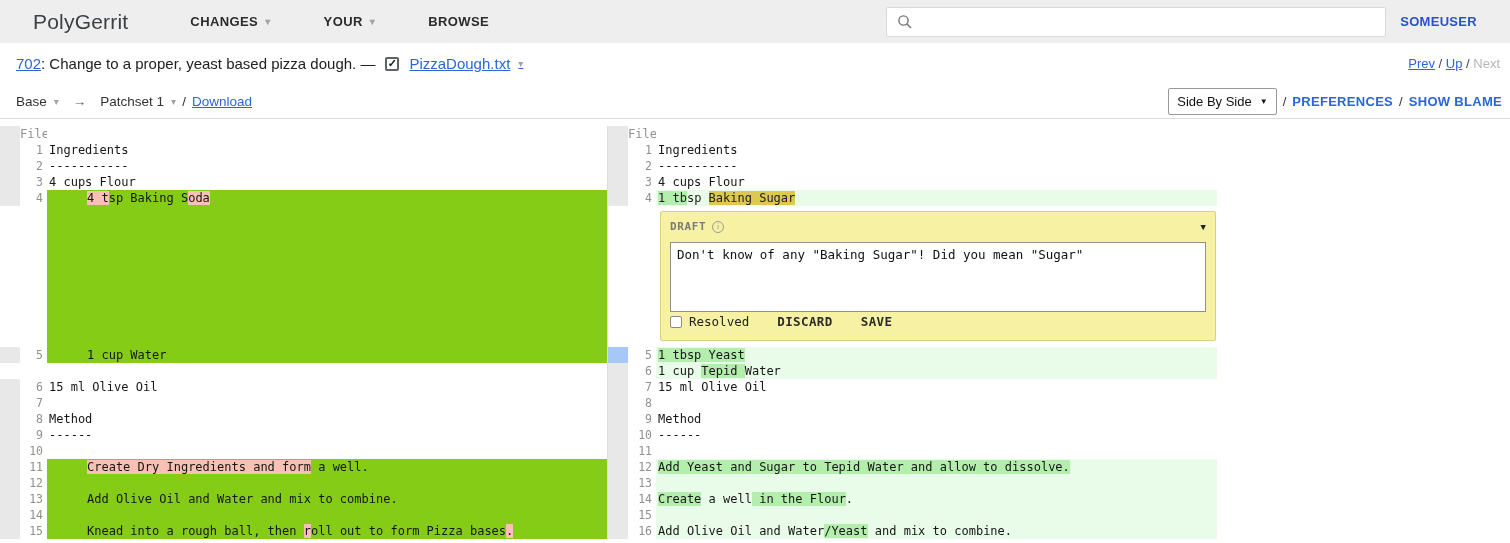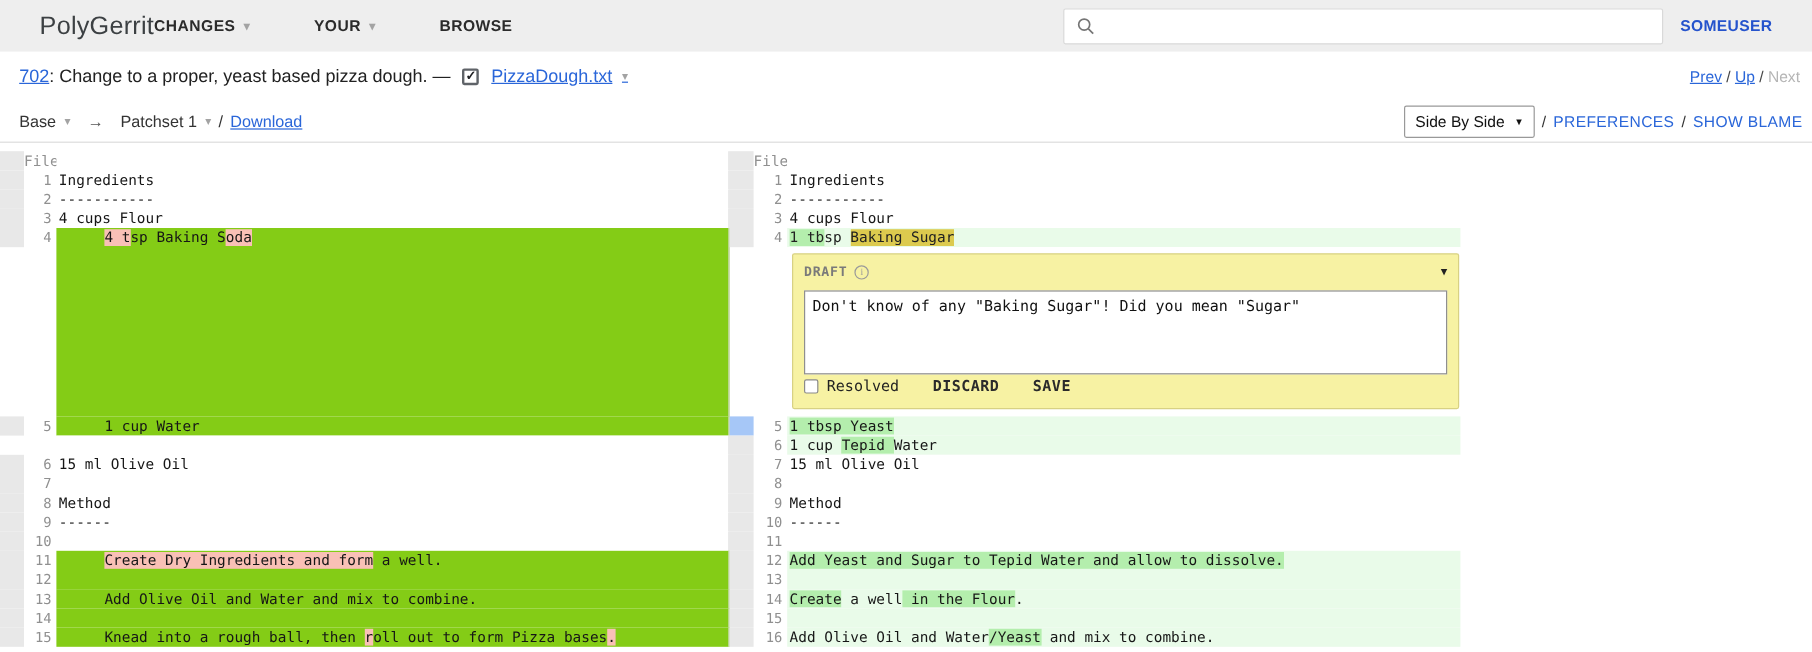--- a/index.html
+++ b/index.html
@@ -2,21 +2,21 @@
 <html><head>
 <meta charset="utf-8">
 <style>
   * { margin:0; padding:0; box-sizing:border-box; }
   html,body { background:#fff; width:1510px; height:543px; overflow:hidden;
               font-family:"Liberation Sans", sans-serif; color:#212121; }
 
   
   .topbar { height:43px; background:#eeeeee; display:flex; align-items:center; }
   .logo { font-size:21px; color:#3c4043; margin-left:33px; letter-spacing:.2px; }
-  .menus { display:flex; }
+  .menus { display:flex; margin-left:62px; }
   .menu-item { display:flex; align-items:center; gap:7px; font-size:13px; font-weight:bold;
                color:#2b2b2b; letter-spacing:.4px; margin-right:53px; cursor:pointer; }
   .caret { color:#a3a3a3; font-size:10px; }
   .searchbox { margin-left:auto; width:500px; height:30px; background:#fff;
                border:1px solid #d9d9d9; border-radius:2px; display:flex; align-items:center; }
   .searchbox svg { margin:0 8px 0 10px; }
   .searchbox input { border:none; outline:none; flex:1; height:26px; font-size:13px; background:transparent; }
   .user { font-size:13px; font-weight:bold; color:#2553cc; margin:0 33px 0 14px; letter-spacing:.3px; cursor:pointer; }
 
   
@@ -35,21 +35,21 @@
   .patch-bar { height:35px; display:flex; align-items:center; padding:0 8px 0 16px;
                font-size:13.5px; color:#333; border-bottom:1px solid #ddd; }
   .ps-item { display:flex; align-items:center; gap:7px; cursor:pointer; }
   .patch-bar .sep { margin:0 6px; }
   .patch-bar .arrow { margin:0 14px; color:#555; }
   .dl-link { color:#2a66d9; text-decoration:underline; cursor:pointer; }
   .right-tools { margin-left:auto; display:flex; align-items:center; font-size:13px; }
   .mode-select { border:1px solid #999; background:#fff; border-radius:2px; padding:5px 8px;
                  font-size:13px; color:#111; display:flex; align-items:center; gap:8px; cursor:pointer; }
   .mode-select .sel-caret { font-size:8px; }
-  .blue-tool { color:#2a66d9; font-weight:normal; letter-spacing:.3px; cursor:pointer; }
+  .blue-tool { color:#2a66d9; font-weight:bold; letter-spacing:.3px; cursor:pointer; }
 
   
   .diff-wrap { padding-top:7px; }
   .diff-table { width:1217px; font-family:"DejaVu Sans Mono", monospace; font-size:12px; line-height:16px; }
   .diff-row { display:flex; align-items:stretch; }
   .blame { width:20px; flex:none; }
   .blame .strip { height:16px; }
   .strip.grey { background:#e8e8e8; }
   .strip.blue { background:#a6c7f7; }
   .num { flex:none; text-align:right; padding-right:4px; color:#909090; font-size:11.5px; cursor:pointer; }

